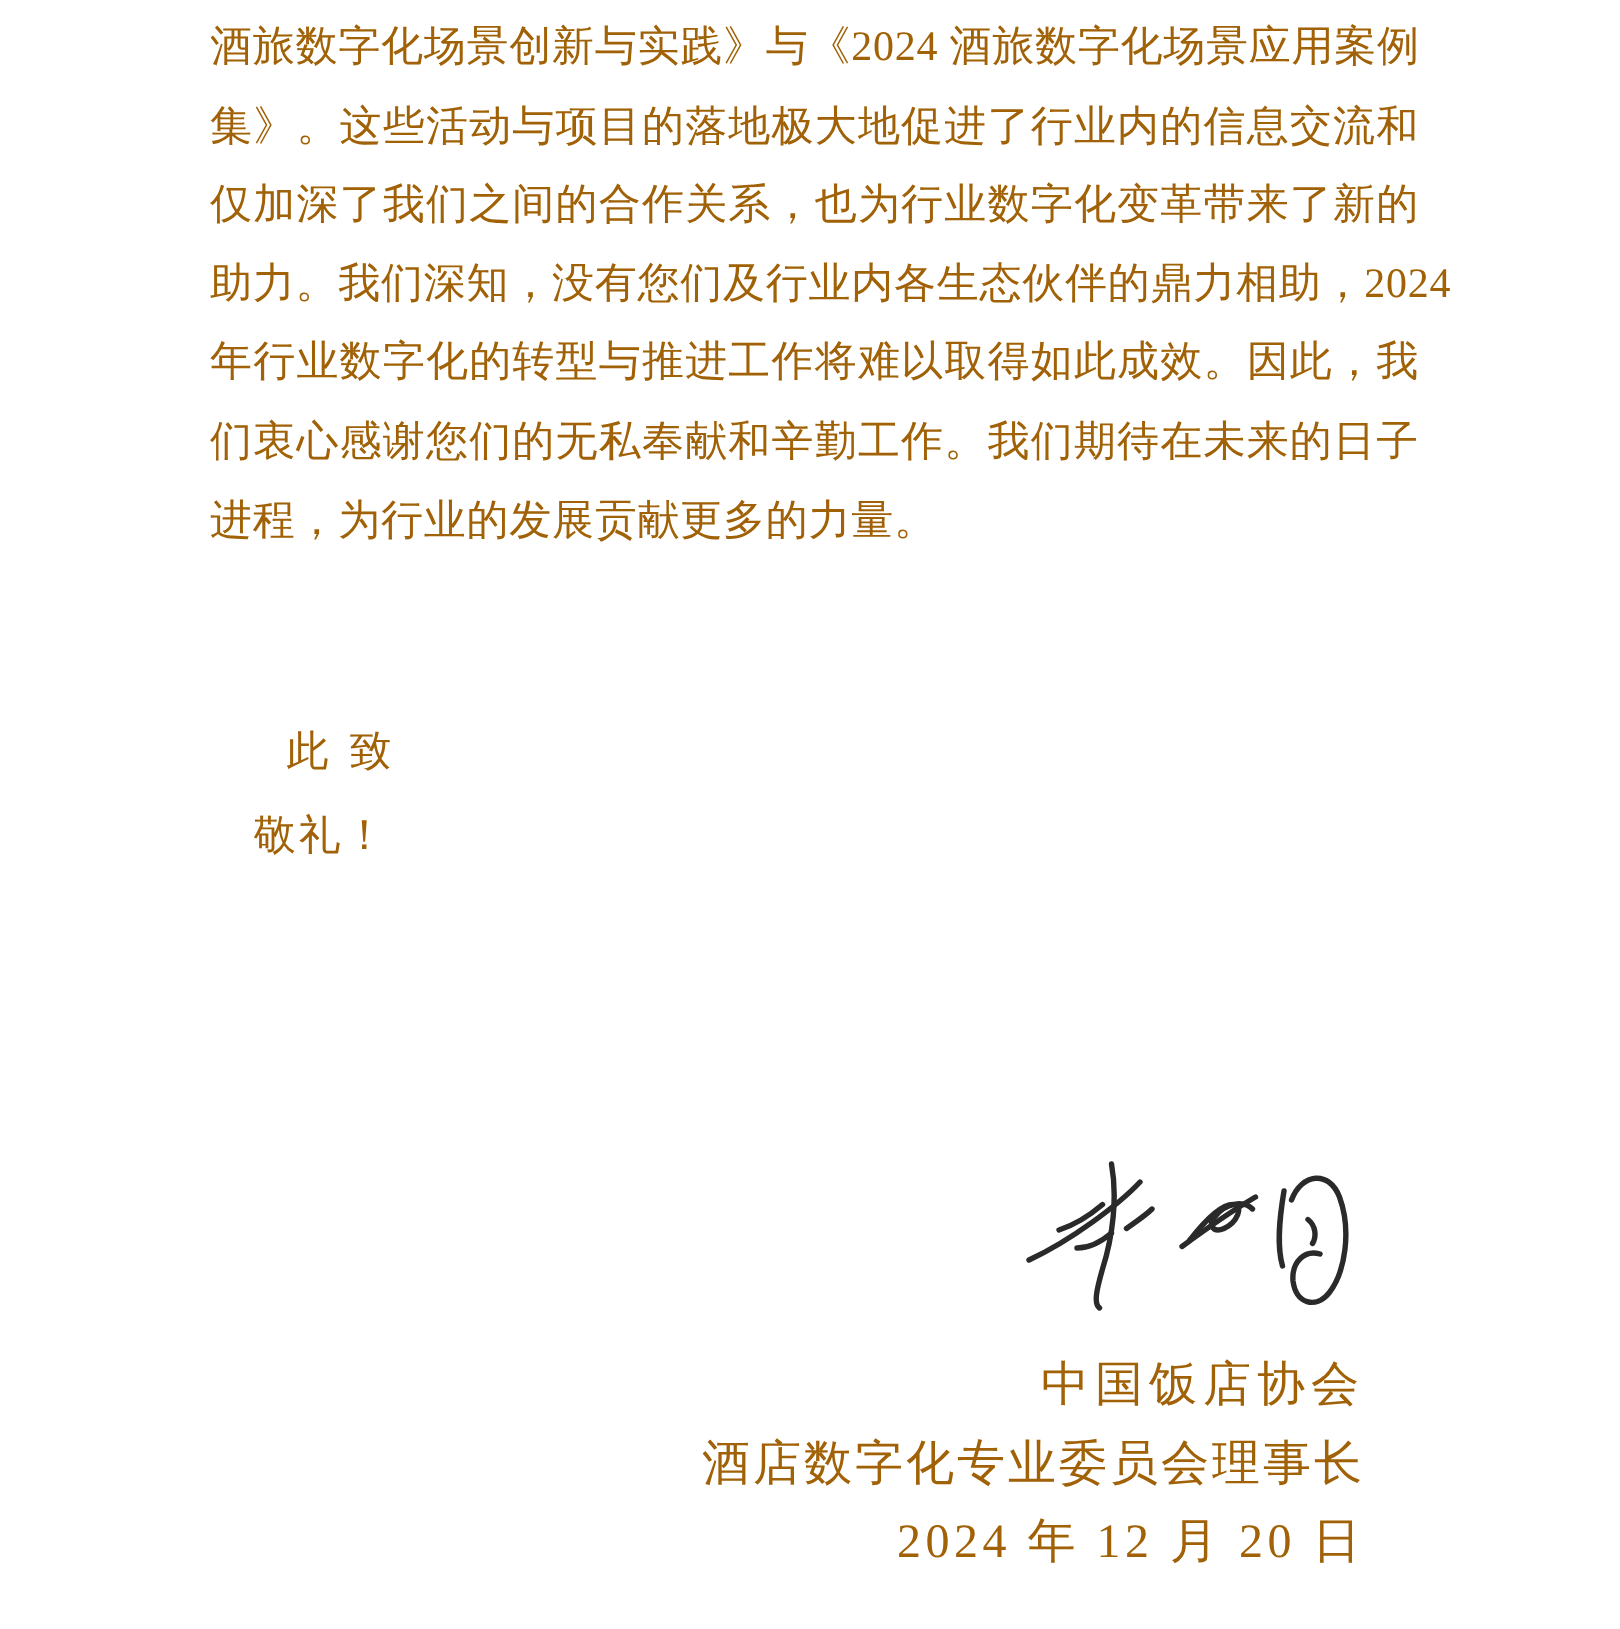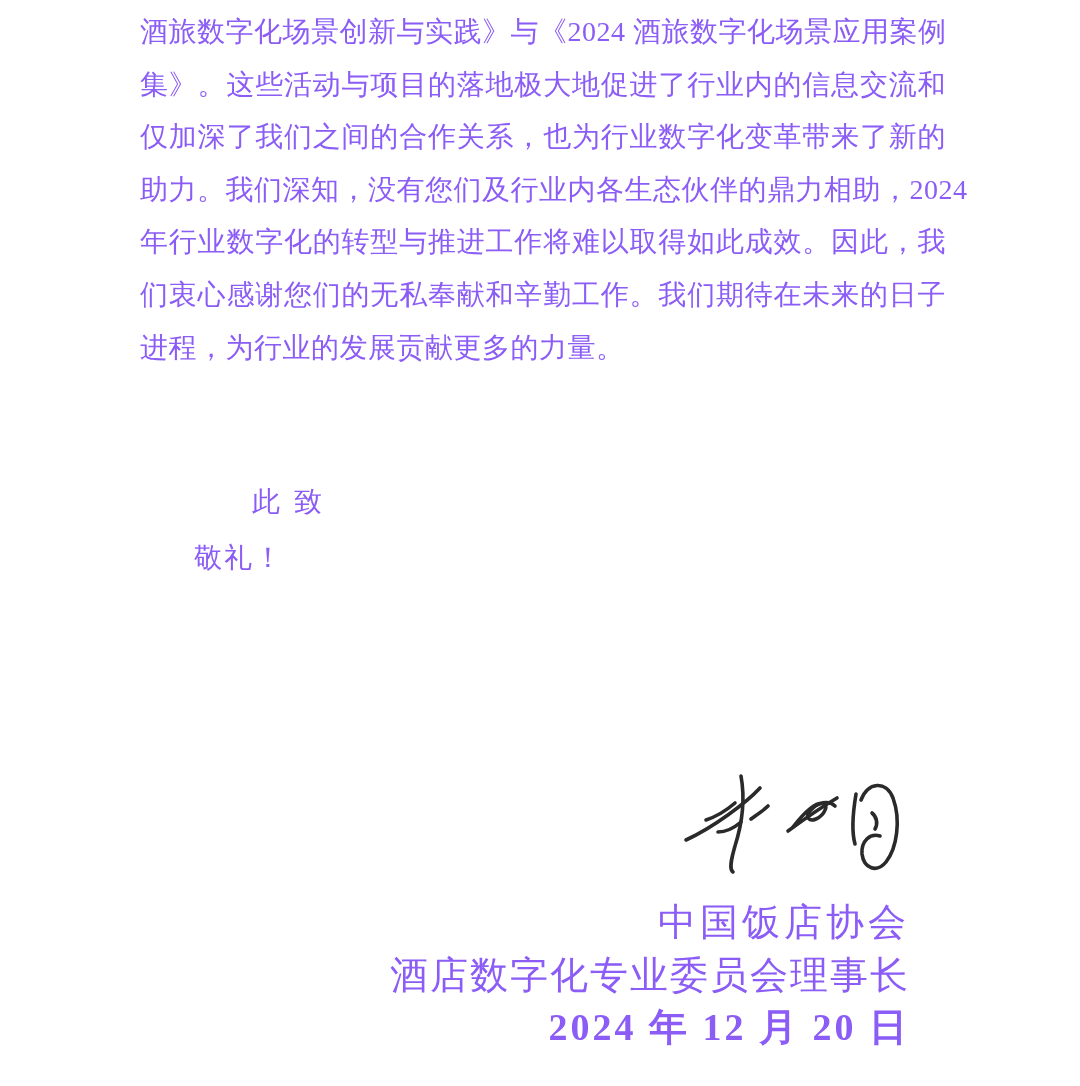--- a/index.html
+++ b/index.html
@@ -7,21 +7,21 @@
     padding: 0;
     background: #ffffff;
   }
   .page {
     position: relative;
     width: 1052px;
     height: 1086px;
     background: #ffffff;
     overflow: hidden;
     font-family: "Liberation Serif", "DejaVu Serif", serif;
-    color: #8b5cf6;
+    color: #a16207;
   }
   .content {
     position: absolute;
     left: 140px;
     top: 6px;
     width: 806px;
     font-size: 28px;
   }
   .line {
     line-height: 52.6px;
@@ -37,29 +37,29 @@
     text-align-last: left;
   }
   .line.indent {
     text-indent: 57px;
   }
   .spacer-1 { height: 49px; }
   .spacer-2 { height: 53px; }
   .closing-salute {
     line-height: 52.6px;
     height: 52.6px;
-    margin-left: 112px;
+    margin-left: 51px;
     text-align: left;
     text-align-last: left;
     letter-spacing: 14px;
   }
   .closing-regards {
     line-height: 52.6px;
     height: 52.6px;
-    margin-left: 54px;
+    margin-left: 29px;
     margin-top: 3px;
     text-align: left;
     text-align-last: left;
     letter-spacing: 2px;
   }
   .signature-wrap {
     position: absolute;
     left: 672px;
     top: 770px;
     width: 232px;
@@ -68,30 +68,30 @@
   .signature-wrap svg {
     display: block;
     width: 100%;
     height: 100%;
   }
   .footer-block {
     position: absolute;
     top: 896px;
     right: 142px;
     text-align: right;
-    font-size: 38px;
+    font-size: 32px;
   }
   .footer-line {
     line-height: 52.5px;
     height: 52.5px;
     letter-spacing: 2px;
     white-space: nowrap;
   }
   .footer-line.org { letter-spacing: 4px; }
-  .footer-line.date { letter-spacing: 3px; font-weight: bold; }
+  .footer-line.date { letter-spacing: 3px; }
 </style>
 </head>
 <body>
 
 <div class="page">
 
   <div class="content">
     <div class="line">酒旅数字化场景创新与实践》与《2024 酒旅数字化场景应用案例</div>
     <div class="line">集》。这些活动与项目的落地极大地促进了行业内的信息交流和</div>
     <div class="line">仅加深了我们之间的合作关系，也为行业数字化变革带来了新的</div>

